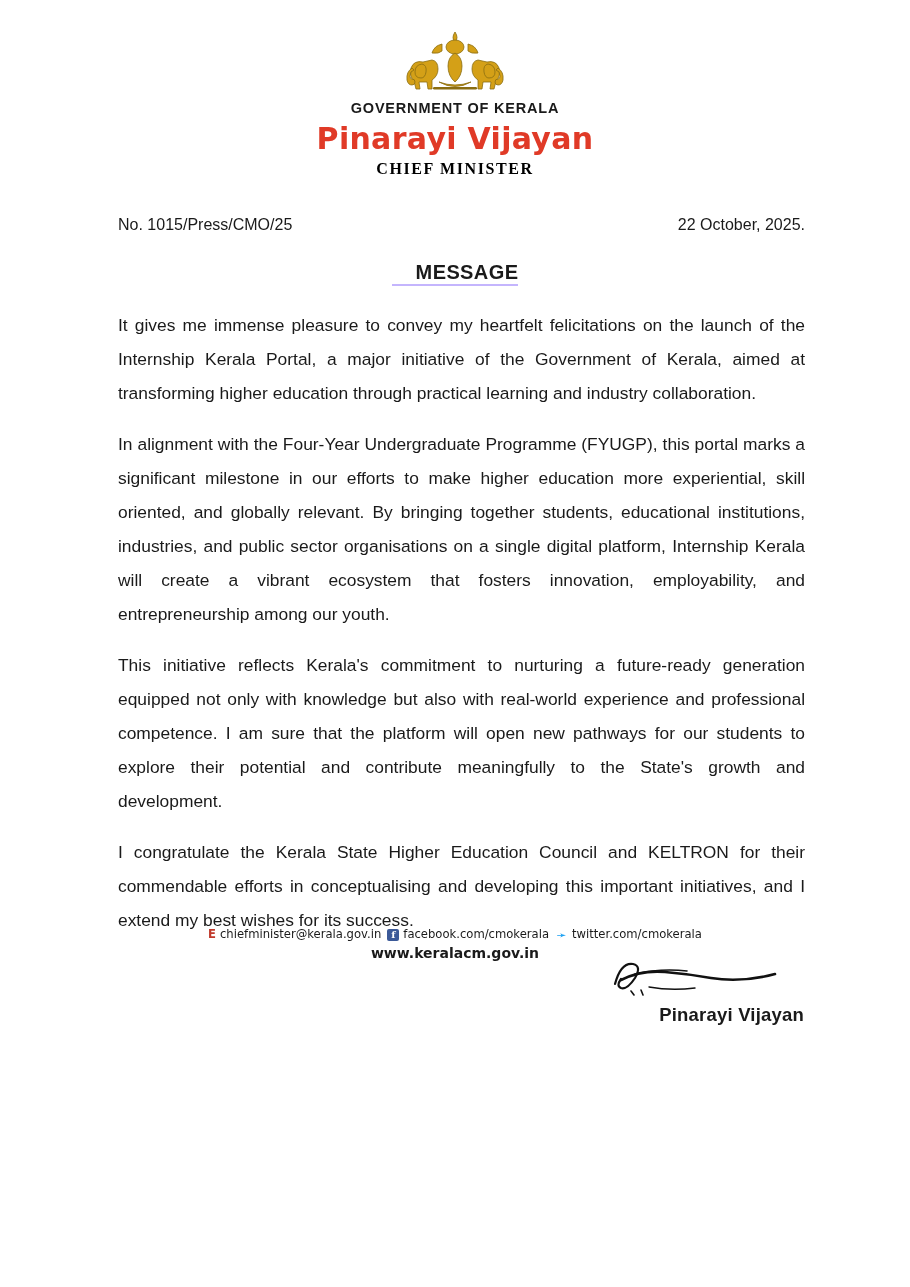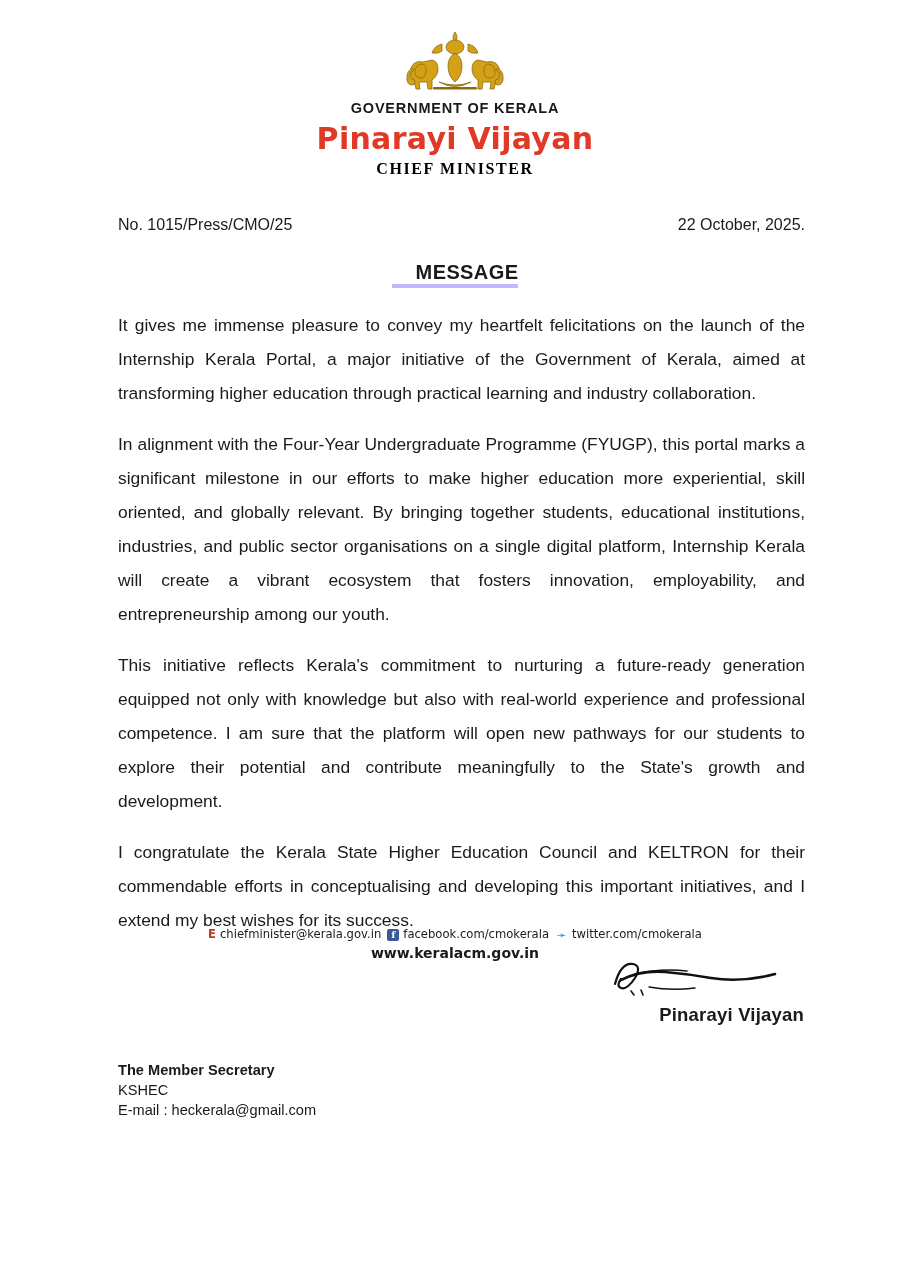--- a/index.html
+++ b/index.html
@@ -74,21 +74,21 @@
 
   
   .msg-title {
     text-align: center;
     margin-top: 27px;
     font-size: 20px;
     font-weight: bold;
     letter-spacing: 0.4px;
   }
   .msg-title span {
-    border-bottom: 4px solid #c4b5fd;
+    border-bottom: 2px solid #c4b5fd;
     padding-bottom: 1px;
     padding-left: 24px;
   }
 
   
   .body-copy {
     margin: 24px 105px 0 118px;
   }
   .body-copy p {
     font-size: 17.4px;
@@ -250,25 +250,20 @@
           <path d="M30 20 q26 -6 52 -3" stroke-width="1.6"></path>
           <path d="M44 33 q22 4 46 1" stroke-width="1.4"></path>
           <path d="M26 37 l3 4" stroke-width="1.6"></path>
           <path d="M36 36 l2 5" stroke-width="1.6"></path>
         </g>
       </svg>
     </div>
     <div class="sign-name">Pinarayi Vijayan</div>
   </div>
 
-  <div class="addressee">
-    <div class="strong">The Member Secretary</div>
-    <div>KSHEC</div>
-    <div>E-mail : heckerala@gmail.com</div>
-  </div>
 
   <div class="footer">
 
     <div class="line2">
       <span class="chip">
         <span class="red">E</span>
         <span>chiefminister@kerala.gov.in</span>
       </span>
       <span class="chip">
         <span class="ico-fb">f</span>

